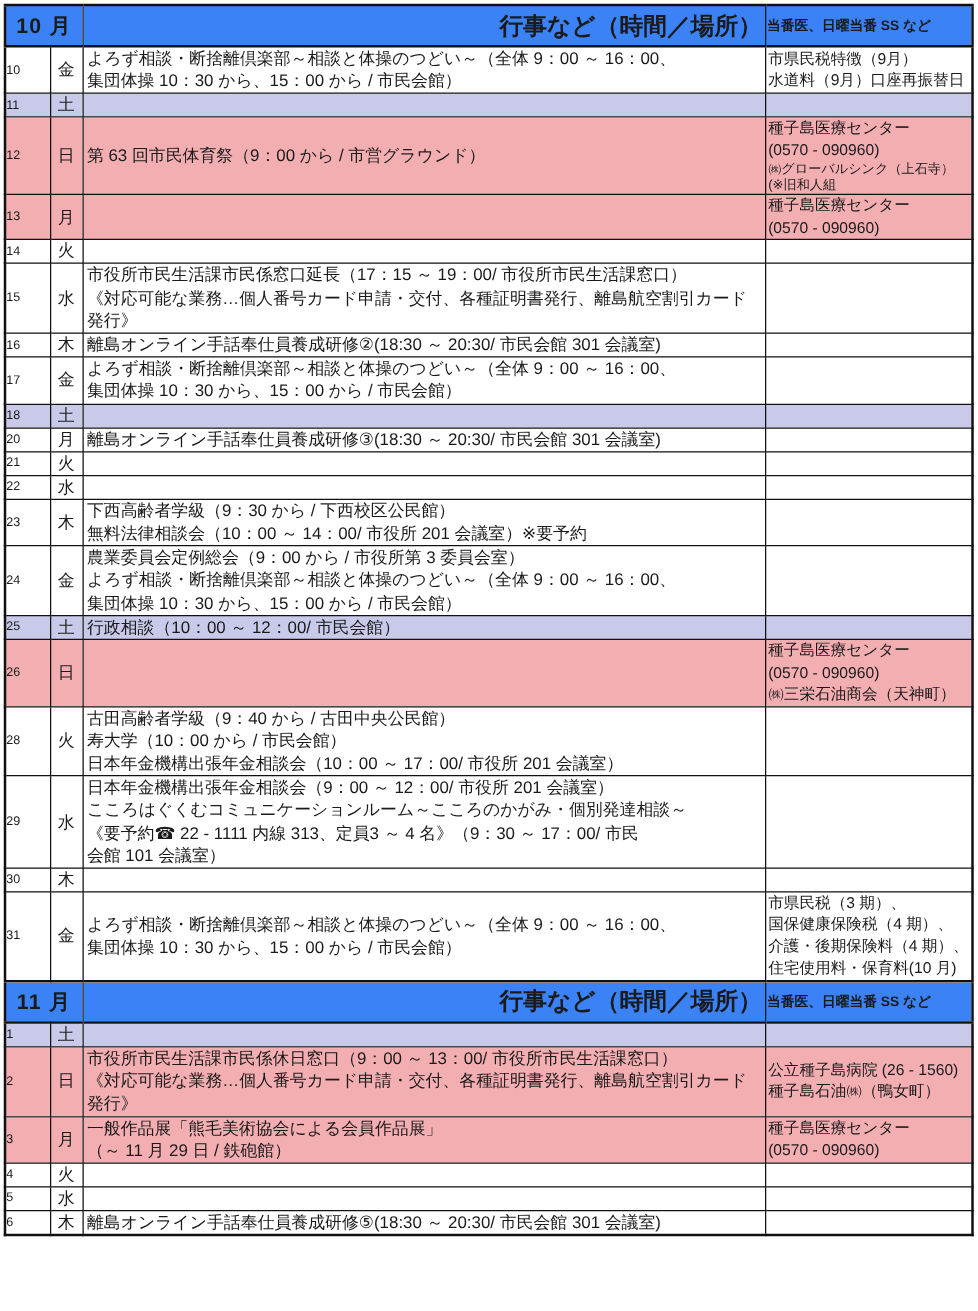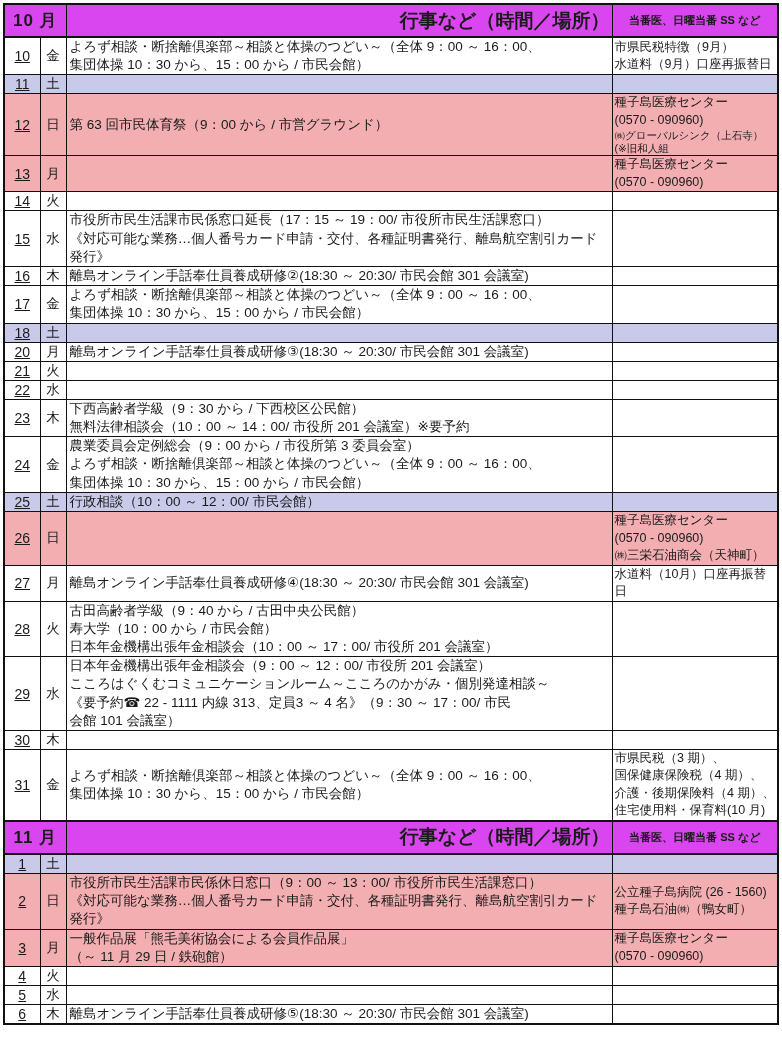--- a/index.html
+++ b/index.html
@@ -28,37 +28,36 @@
     overflow: hidden;
   }
   
   col.w-date   { width: 36px; }
   col.w-dow    { width: 26px; }
   col.w-events { width: 546px; }
   col.w-duty   { width: 166px; }
 
   
   tr.header-row td {
-    background: #d946ef;
+    background: #3b82f6;
     border-top: 2px solid #111;
     border-bottom: 2px solid #111;
     font-weight: bold;
     height: 29px;
   }
   td.c-month    { font-size: 17px; text-align: center; letter-spacing: 1px; }
   td.c-events-h { font-size: 19px; text-align: right; }
-  td.c-duty-h   { font-size: 11px; text-align: center; padding: 0 1px; }
+  td.c-duty-h   { font-size: 11px; padding: 0 1px; }
 
   
   tr.day-row { height: 19px; }
   td.c-date {
-    font-size: 14px;
-    text-align: center;
+    font-size: 10px;
+    text-align: left;
     padding: 0;
-    text-decoration: underline;
   }
   td.c-dow {
     font-size: 13.5px;
     text-align: center;
     padding: 0;
   }
   td.c-events {
     font-size: 13.5px;
     line-height: 18.2px;
     white-space: pre-line;
@@ -205,28 +204,20 @@
         <td class="c-date">26</td>
         <td class="c-dow">日</td>
         <td class="c-events"></td>
         <td class="c-duty">
           <span class="duty-main">種子島医療センター
 (0570 - 090960)
 ㈱三栄石油商会（天神町）</span>
         </td>
       </tr>
       <tr class="day-row weekday">
-        <td class="c-date">27</td>
-        <td class="c-dow">月</td>
-        <td class="c-events">離島オンライン手話奉仕員養成研修④(18:30 ～ 20:30/ 市民会館 301 会議室)</td>
-        <td class="c-duty">
-          <span class="duty-main">水道料（10月）口座再振替日</span>
-        </td>
-      </tr>
-      <tr class="day-row weekday">
         <td class="c-date">28</td>
         <td class="c-dow">火</td>
         <td class="c-events">古田高齢者学級（9：40 から / 古田中央公民館）
 寿大学（10：00 から / 市民会館）
 日本年金機構出張年金相談会（10：00 ～ 17：00/ 市役所 201 会議室）</td>
         <td class="c-duty"></td>
       </tr>
       <tr class="day-row weekday">
         <td class="c-date">29</td>
         <td class="c-dow">水</td>

